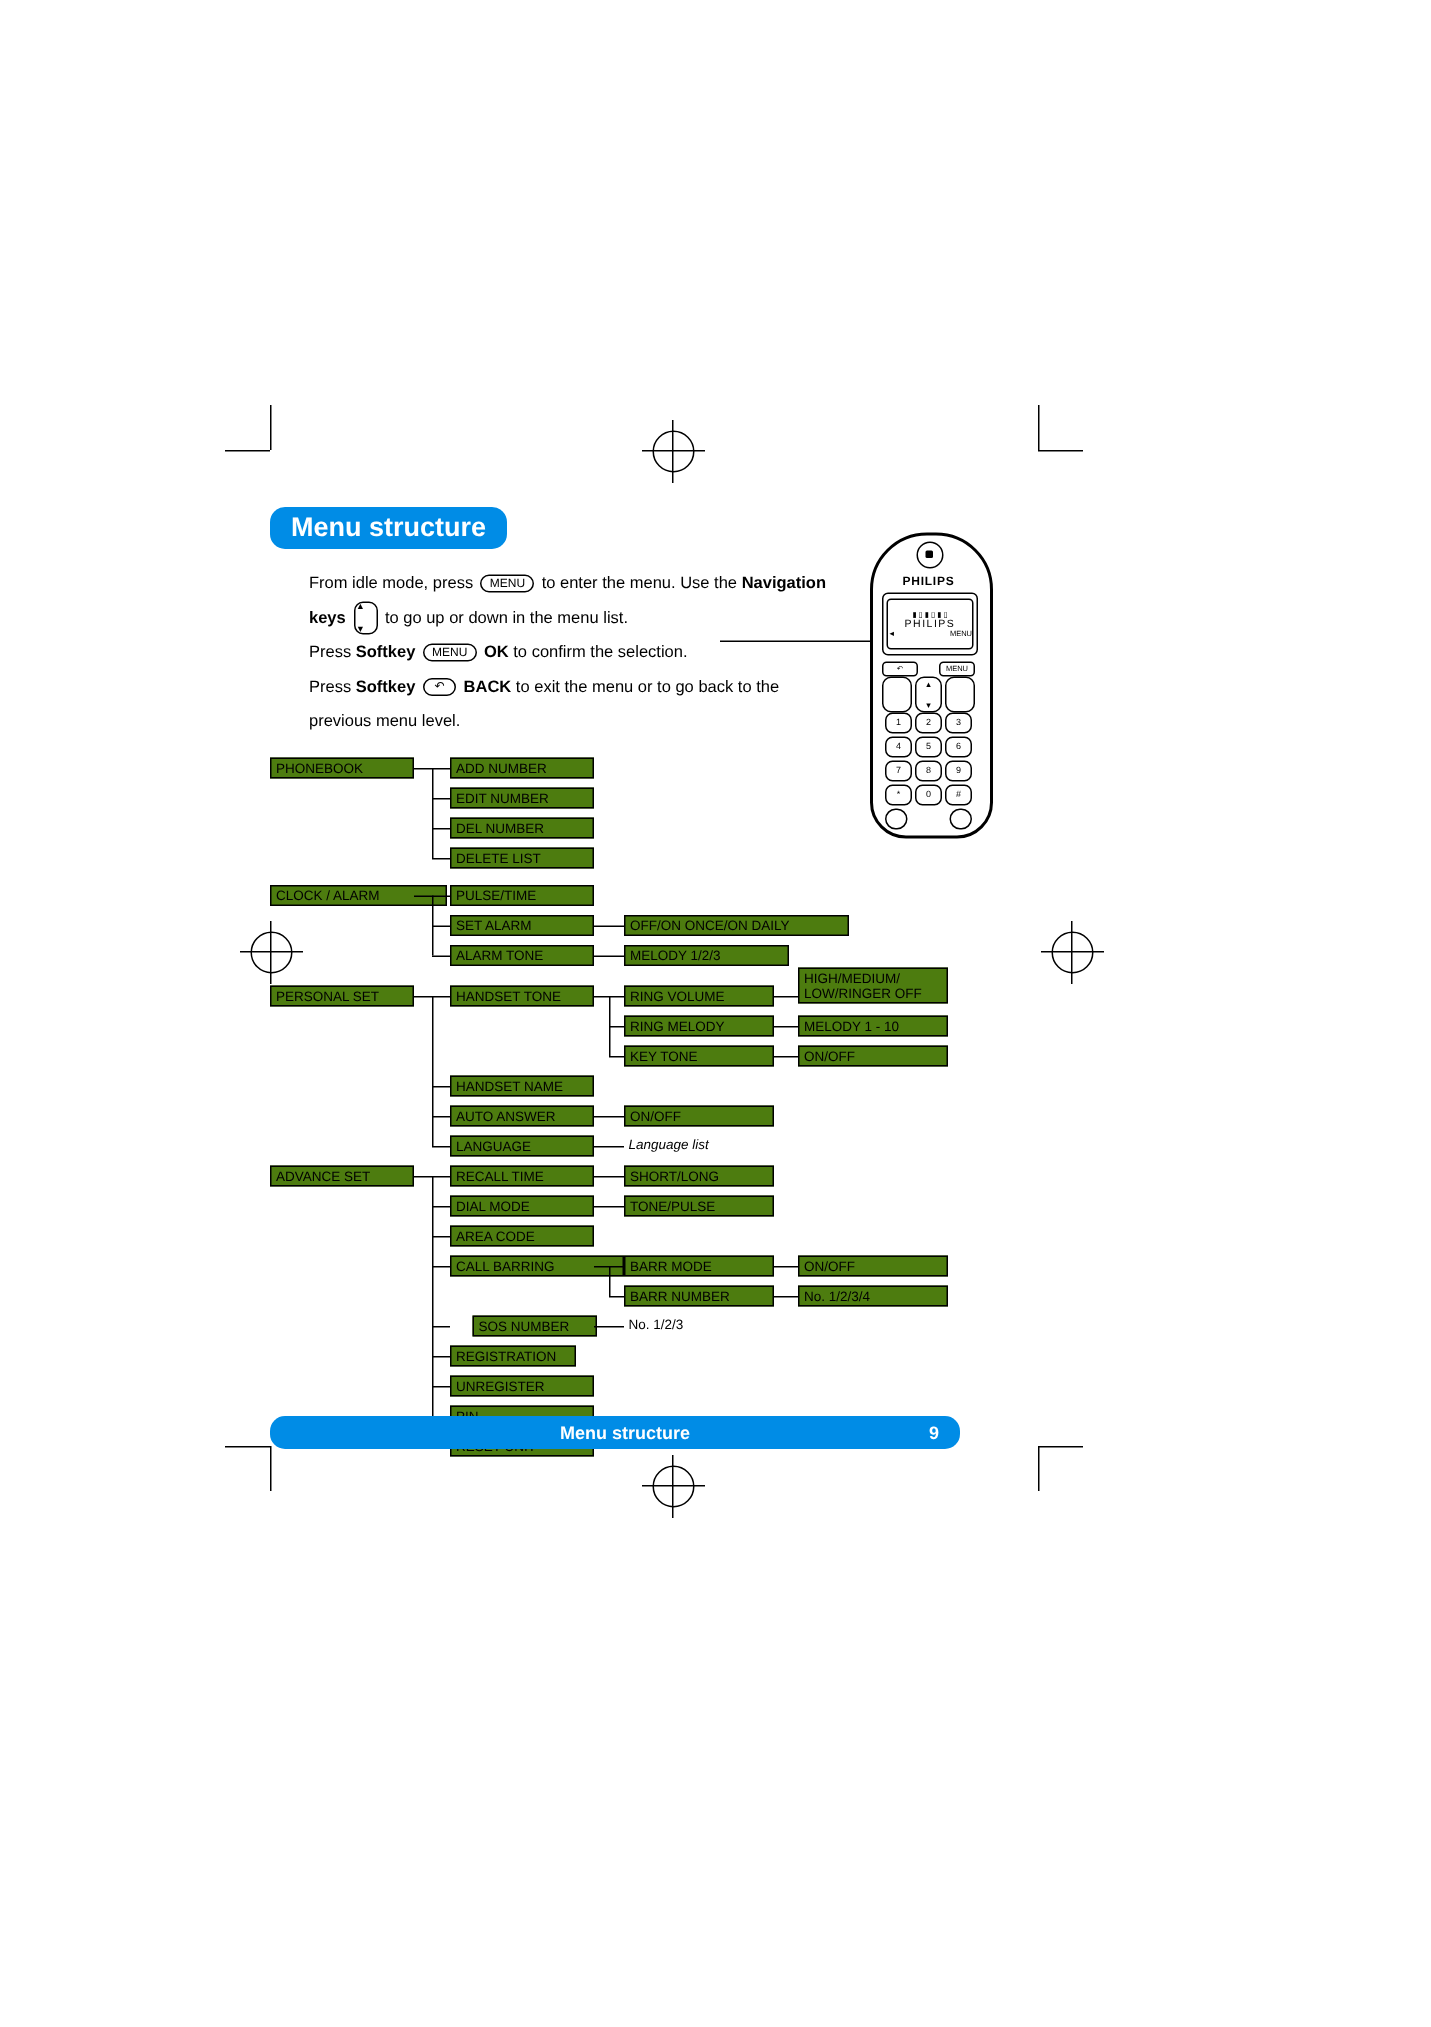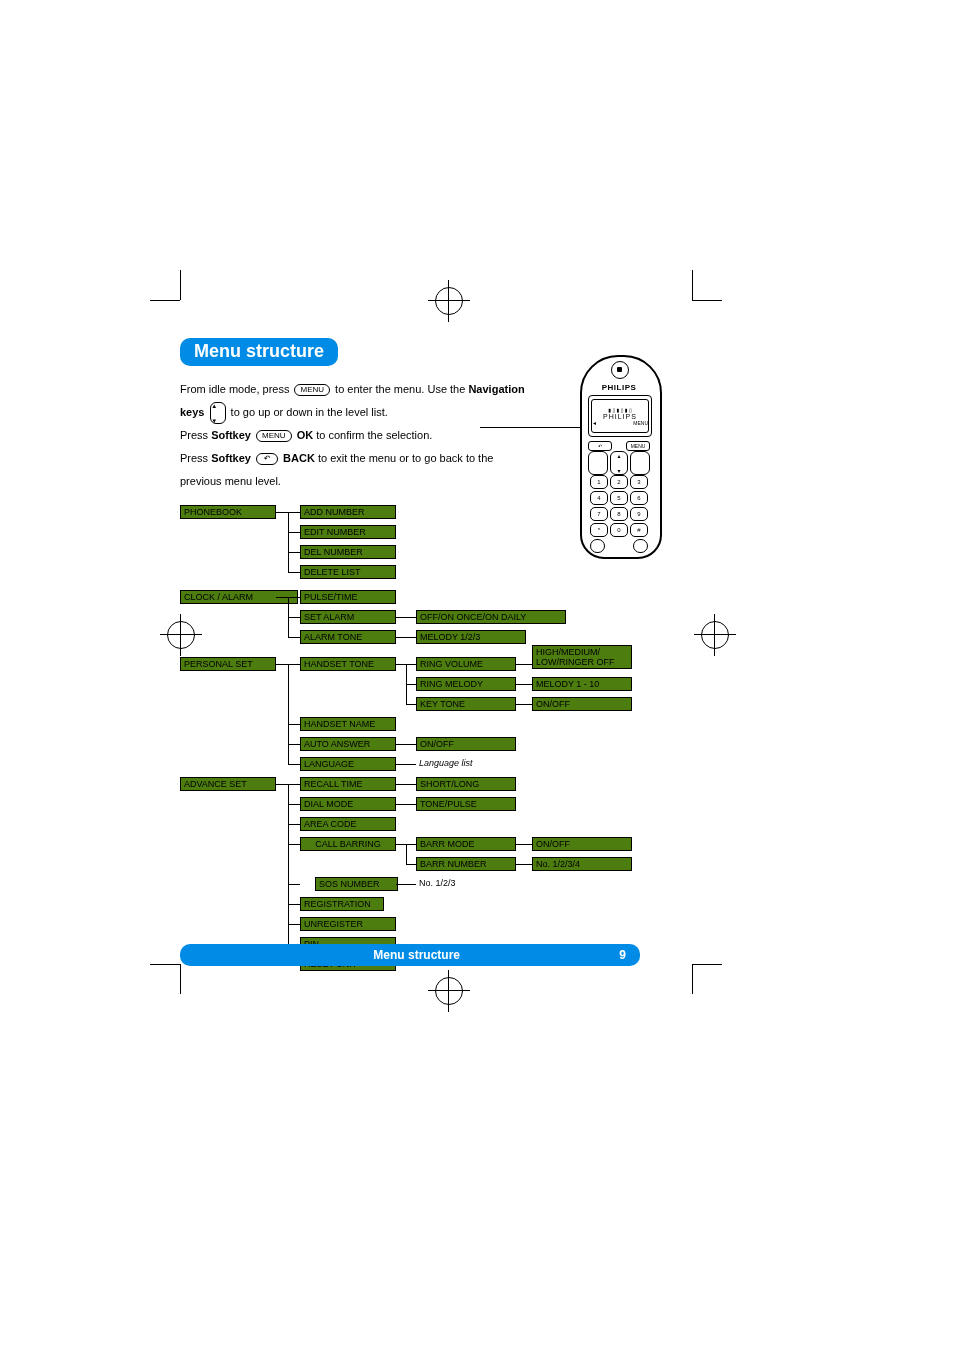--- a/index.html
+++ b/index.html
@@ -64,20 +64,21 @@
     font-size: 18px;
     padding: 3px 14px 4px 14px;
     border-radius: 10px;
     margin: 68px 0 12px 0;
   }
   
   .intro {
     font-size: 11px;
     line-height: 2.1;
     max-width: 360px;
+    margin-left: 26px;
   }
   .intro b { font-weight: bold; }
   .key-pill {
     display: inline-block;
     border: 1px solid #000;
     border-radius: 6px;
     padding: 1px 5px;
     font-size: 8px;
     line-height: 1;
     vertical-align: middle;
@@ -324,21 +325,21 @@
 
   
   <div class="intro">
     <span>From idle mode, press </span>
     <span class="key-pill">MENU</span>
     <span> to enter the menu. Use the </span>
     <b>Navigation</b><br>
 
     <b>keys</b>
     <span class="key-pill key-nav"></span>
-    <span> to go up or down in the level list.</span><br>
+    <span> to go up or down in the menu list.</span><br>
 
     <span>Press </span>
     <b>Softkey</b>
     <span class="key-pill">MENU</span>
     <b>OK</b>
     <span> to confirm the selection.</span><br>
 
     <span>Press </span>
     <b>Softkey</b>
     <span class="key-pill">↶</span>
@@ -412,21 +413,21 @@
     <div class="box" style="left:120px; top:272px; width:96px;">RECALL TIME</div>
     <div class="line" style="left:216px; top:279px; width:20px; height:1px;"></div>
     <div class="box" style="left:236px; top:272px; width:100px;">SHORT/LONG</div>
 
     <div class="box" style="left:120px; top:292px; width:96px;">DIAL MODE</div>
     <div class="line" style="left:216px; top:299px; width:20px; height:1px;"></div>
     <div class="box" style="left:236px; top:292px; width:100px;">TONE/PULSE</div>
 
     <div class="box" style="left:120px; top:312px; width:96px;">AREA CODE</div>
 
-    <div class="box" style="left:120px; top:332px; width:96px;text-align:center;">CALL BARRING</div>
+    <div class="box" style="left:120px; top:332px; width:116px;">CALL BARRING</div>
     <div class="line" style="left:216px; top:339px; width:20px; height:1px;"></div>
     <div class="box" style="left:236px; top:332px; width:100px;">BARR MODE</div>
     <div class="line" style="left:336px; top:339px; width:16px; height:1px;"></div>
     <div class="box" style="left:352px; top:332px; width:100px;">ON/OFF</div>
     <div class="box" style="left:236px; top:352px; width:100px;">BARR NUMBER</div>
     <div class="line" style="left:336px; top:359px; width:16px; height:1px;"></div>
     <div class="box" style="left:352px; top:352px; width:100px;">No. 1/2/3/4</div>
     <div class="line" style="left:226px; top:339px; width:1px; height:20px;"></div>
     <div class="line" style="left:226px; top:359px; width:10px; height:1px;"></div>
 

